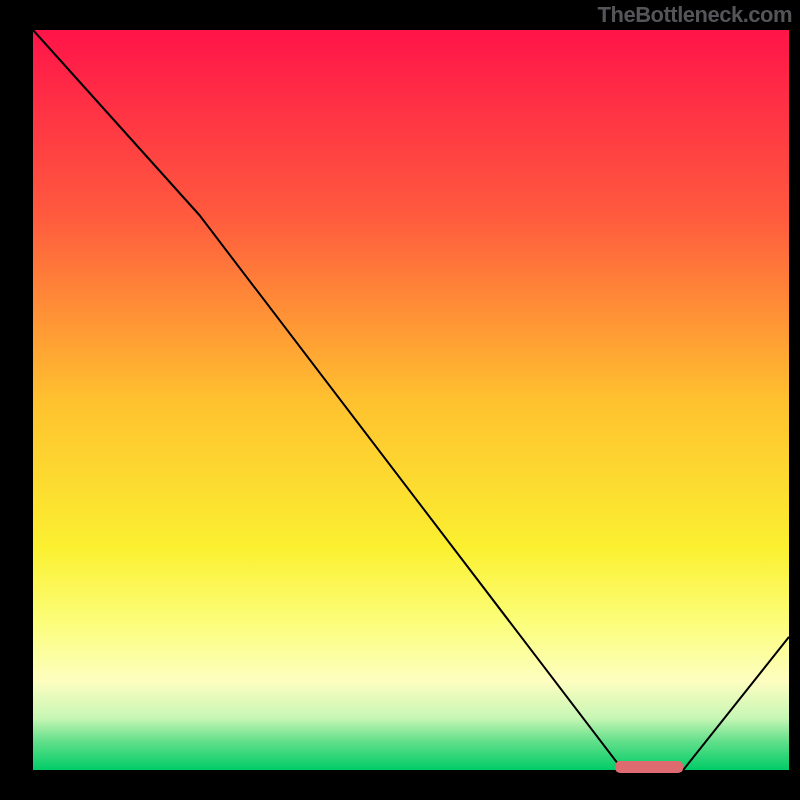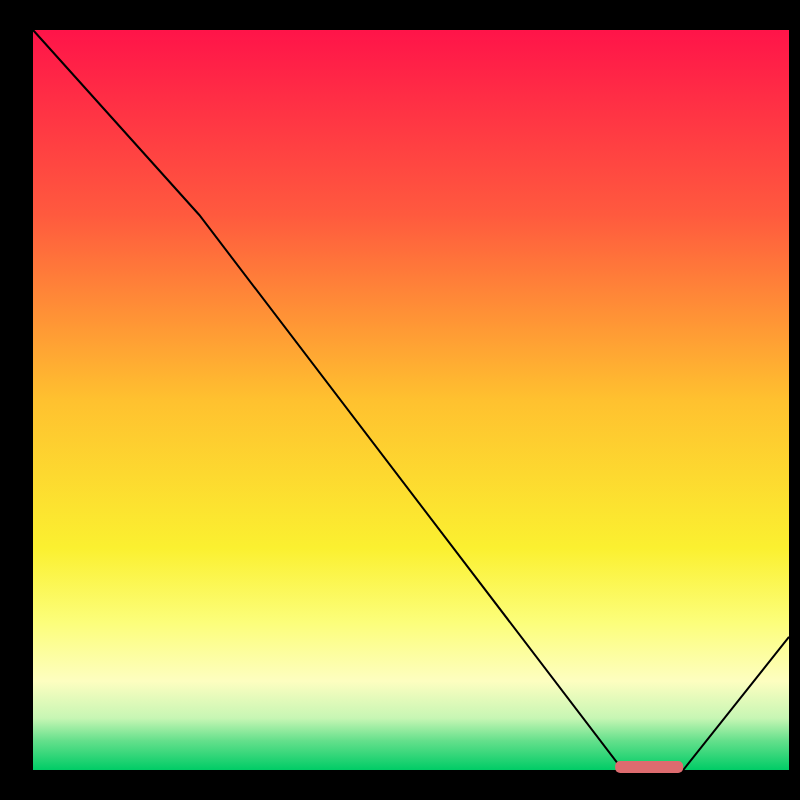--- a/index.html
+++ b/index.html
@@ -27,20 +27,21 @@
   svg.plot {
     position: absolute;
     top: 0;
     left: 0;
   }
 </style>
 </head>
 <body>
 
 <div class="container">
+  <div class="watermark">TheBottleneck.com</div>
   <svg class="plot" width="800" height="800">
     <defs>
       <linearGradient id="bg-grad" x1="0" y1="0" x2="0" y2="1">
           <stop offset="0%" stop-color="#ff1449"></stop>
           <stop offset="25%" stop-color="#ff5a3e"></stop>
           <stop offset="50%" stop-color="#ffc12f"></stop>
           <stop offset="70%" stop-color="#fbf030"></stop>
           <stop offset="80%" stop-color="#fcfe7a"></stop>
           <stop offset="88%" stop-color="#fdfec0"></stop>
           <stop offset="93%" stop-color="#c7f6b4"></stop>

